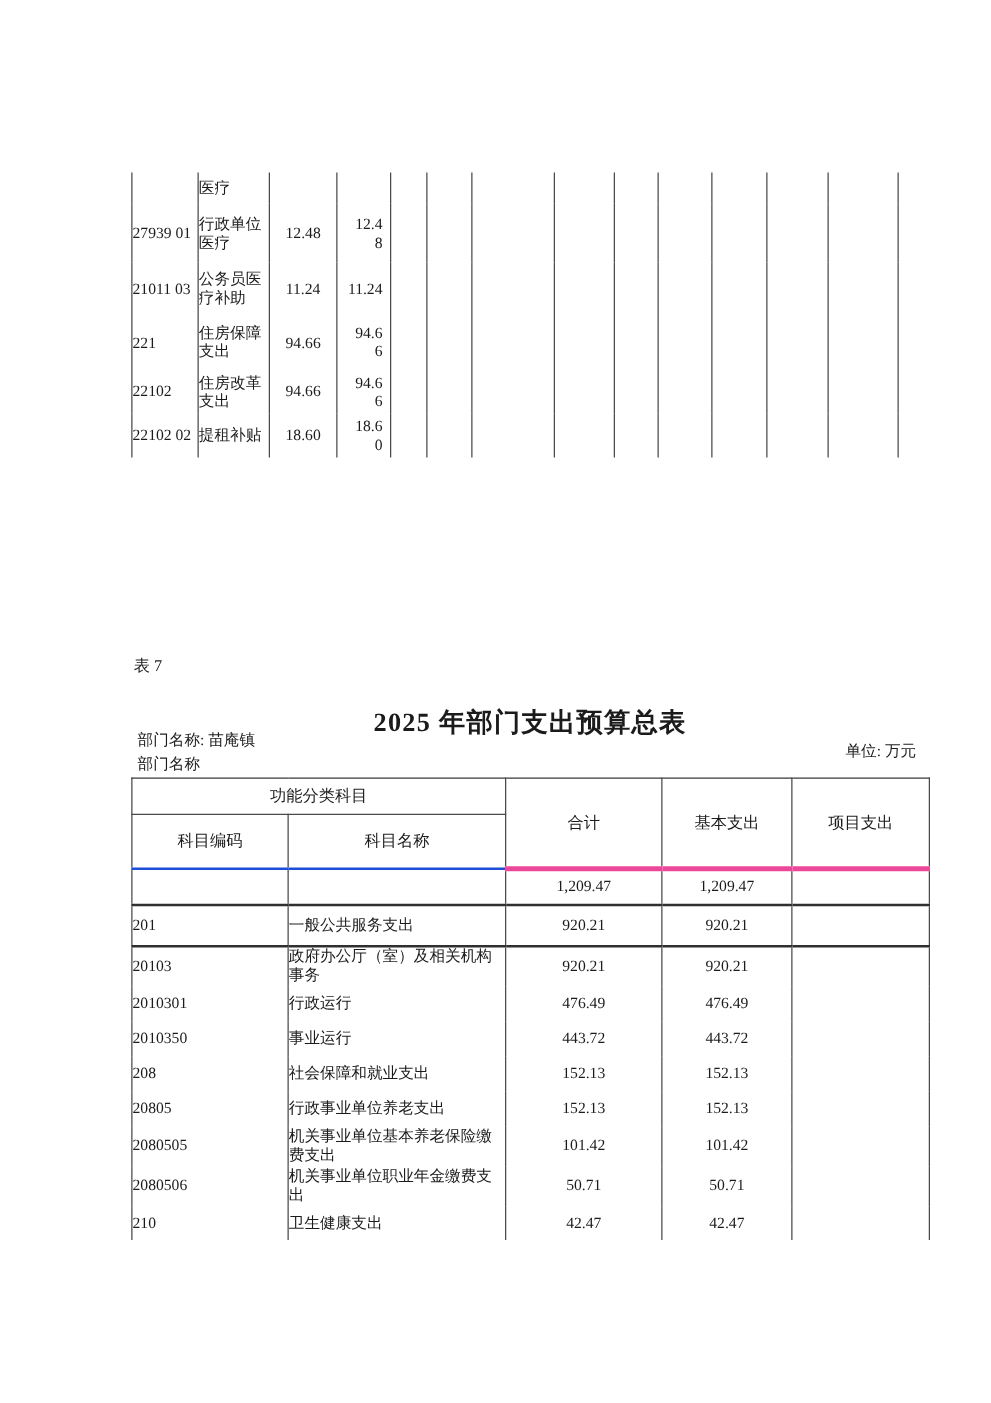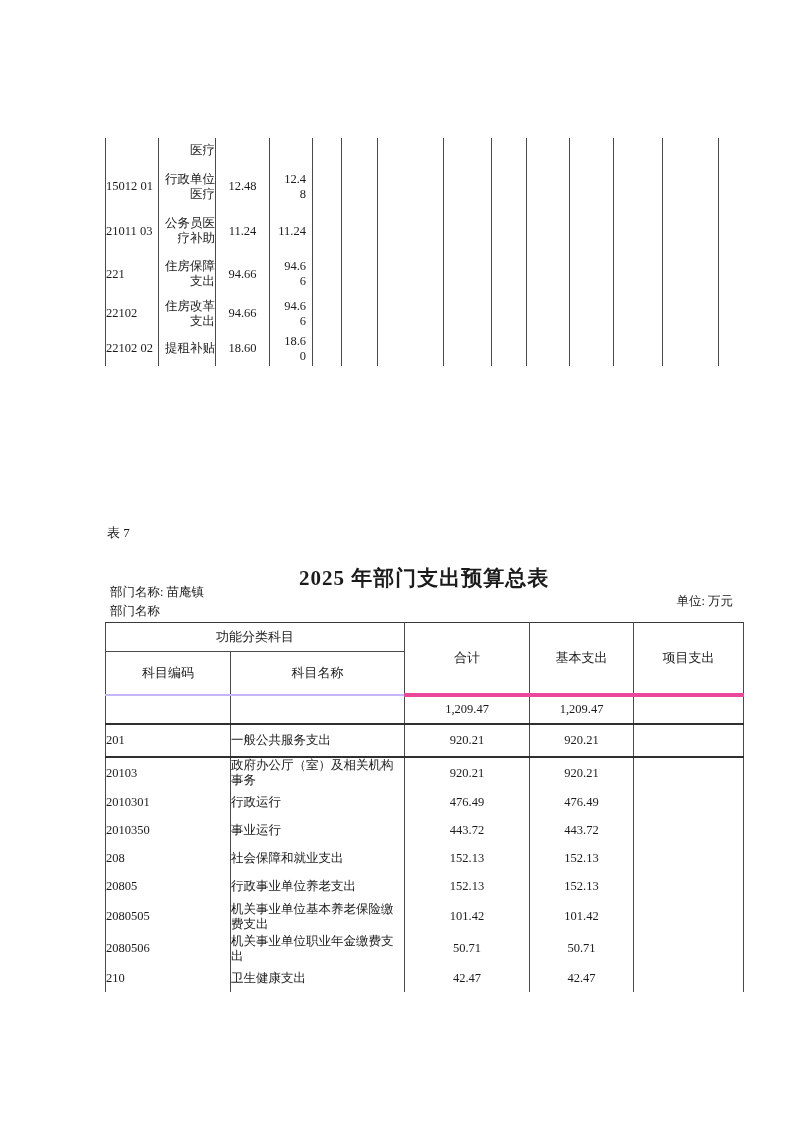--- a/index.html
+++ b/index.html
@@ -21,21 +21,21 @@
   }
   #top-table tbody tr:nth-child(1){height:25px}
   #top-table tbody tr:nth-child(2){height:47px}
   #top-table tbody tr:nth-child(3){height:42px}
   #top-table tbody tr:nth-child(4){height:44px}
   #top-table tbody tr:nth-child(5){height:35px}
   #top-table tbody tr:nth-child(6){height:35px}
   #top-table tbody tr:nth-child(7){height:35px}
   #top-table tbody tr:nth-child(8){height:37px}
   .tt-code{padding-left:6px;}
-  .tt-name{padding-left:6px;padding-right:11px;text-align:right;}
+  .tt-name{padding-left:6px;padding-right:11px;}
   .tt-total{text-align:center;}
   .wrapnum{display:block;width:28px;margin-left:auto;margin-right:6px;
     text-align:right;word-break:break-all;line-height:15px;}
 
   
   .table-label{position:absolute;left:107px;top:524px;font-size:13px;}
   .doc-title{position:absolute;left:105px;top:564px;width:638px;
     text-align:center;font-size:21px;font-weight:bold;letter-spacing:1px;}
   .dept-block{position:absolute;left:110px;top:583px;font-size:12.5px;line-height:19px;}
   .unit-label{position:absolute;top:593px;right:60px;font-size:12.5px;}
@@ -46,21 +46,21 @@
     border-collapse:collapse;table-layout:fixed;
   }
   #budget-table th,#budget-table td{
     border-left:1px solid #4a4a4a;border-right:1px solid #4a4a4a;
     padding:0;vertical-align:middle;
   }
   #budget-table thead th{font-weight:normal;font-size:13px;text-align:center;}
   #budget-table thead tr.h1 th{border-top:1.5px solid #3a3a3a;}
   #budget-table thead th.group{border-bottom:1px solid #4a4a4a;}
   #budget-table thead th.vspan{border-bottom:4px solid #ec4899;}
-  #budget-table thead tr.h2 th{border-bottom:2px solid #c4b5fd;}
+  #budget-table thead tr.h2 th{border-bottom:2px solid #1d4ed8;}
   #budget-table thead tr.h1{height:29px}
   #budget-table thead tr.h2{height:43px}
   #budget-table tbody td{font-size:12.5px;line-height:15px;}
   #budget-table tbody tr.hr2 td{border-bottom:2px solid #2f2f2f;}
   #budget-table tbody tr:nth-child(1){height:29px}
   #budget-table tbody tr:nth-child(2){height:33px}
   #budget-table tbody tr:nth-child(3){height:32px}
   #budget-table tbody tr:nth-child(4){height:28px}
   #budget-table tbody tr:nth-child(5){height:28px}
   #budget-table tbody tr:nth-child(6){height:28px}
@@ -106,21 +106,21 @@
           <td class="tt-empty"></td>
           <td class="tt-empty"></td>
           <td class="tt-empty"></td>
           <td class="tt-empty"></td>
           <td class="tt-empty"></td>
           <td class="tt-empty"></td>
           <td class="tt-empty"></td>
           <td class="tt-empty"></td>
         </tr>
         <tr>
-          <td class="tt-code">15012 01</td>
+          <td class="tt-code">27939 01</td>
           <td class="tt-name">行政单位医疗</td>
           <td class="tt-total">12.48</td>
           <td class="tt-basic">
             <span class="wrapnum">12.48</span>
           </td>
           <td class="tt-empty"></td>
           <td class="tt-empty"></td>
           <td class="tt-empty"></td>
           <td class="tt-empty"></td>
           <td class="tt-empty"></td>

